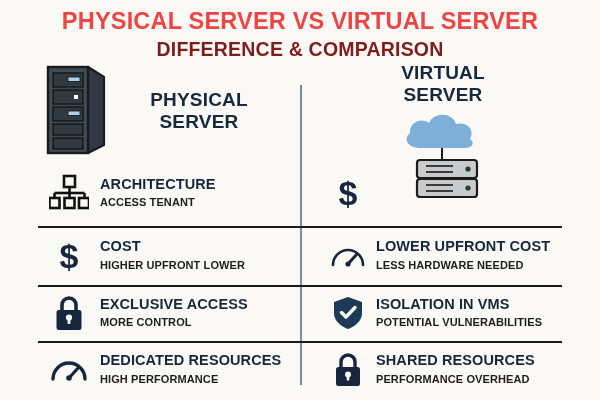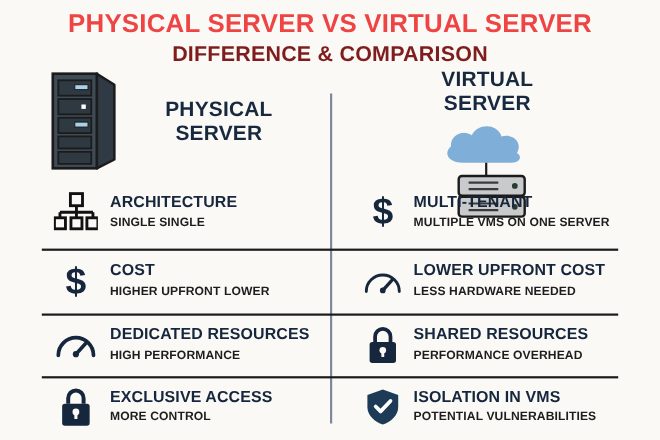--- a/index.html
+++ b/index.html
@@ -240,30 +240,26 @@
             <line x1="5.5" y1="19" x2="5.5" y2="24" stroke="#111111" stroke-width="2.6"></line>
             <line x1="20.5" y1="19" x2="20.5" y2="24" stroke="#111111" stroke-width="2.6"></line>
             <line x1="35.5" y1="19" x2="35.5" y2="24" stroke="#111111" stroke-width="2.6"></line>
             <rect x="0.5" y="24" width="10" height="10" fill="#faf9f6" stroke="#111111" stroke-width="2.6"></rect>
             <rect x="15.5" y="24" width="10" height="10" fill="#faf9f6" stroke="#111111" stroke-width="2.6"></rect>
             <rect x="30" y="24" width="10" height="10" fill="#faf9f6" stroke="#111111" stroke-width="2.6"></rect>
           </svg>
         </div>
         <div class="cell-text">
           <div class="cell-title">ARCHITECTURE</div>
-          <div class="cell-sub">SINGLE SINGLE</div>
+          <div class="cell-sub">ACCESS TENANT</div>
         </div>
       </div>
       <div class="cell cell-right">
         <div class="cell-icon">
           <span class="dollar">$</span>
-        </div>
-        <div class="cell-text">
-          <div class="cell-title">MULTI-TENANT</div>
-          <div class="cell-sub">MULTIPLE VMS ON ONE SERVER</div>
         </div>
       </div>
     </div>
   </div>
 
   <div class="cmp-row row-2">
     <div class="hr"></div>
     <div class="row-inner">
       <div class="cell cell-left">
         <div class="cell-icon">
@@ -278,20 +274,52 @@
         <div class="cell-icon">
           <svg width="36" height="32" viewBox="0 0 36 32">
             <path d="M3 25 A15 15 0 1 1 33 25" fill="none" stroke="#16263c" stroke-width="2.6" stroke-linecap="round"></path>
             <line x1="18" y1="24" x2="27" y2="14" stroke="#16263c" stroke-width="3" stroke-linecap="round"></line>
             <circle cx="18" cy="24" r="2.6" fill="#16263c"></circle>
           </svg>
         </div>
         <div class="cell-text">
           <div class="cell-title">LOWER UPFRONT COST</div>
           <div class="cell-sub">LESS HARDWARE NEEDED</div>
+        </div>
+      </div>
+    </div>
+  </div>
+
+  <div class="cmp-row row-4">
+    <div class="hr"></div>
+    <div class="row-inner">
+      <div class="cell cell-left">
+        <div class="cell-icon">
+          <svg width="32" height="38" viewBox="0 0 32 38">
+            <path d="M9 16 V11 a7 7 0 0 1 14 0 v5" fill="none" stroke="#16263c" stroke-width="3.6"></path>
+            <rect x="3.5" y="16" width="25" height="20" rx="2.5" fill="#16263c"></rect>
+            <circle cx="16" cy="23.5" r="3.1" fill="#faf9f6"></circle>
+            <rect x="14.6" y="23.5" width="2.8" height="6.4" fill="#faf9f6"></rect>
+          </svg>
+        </div>
+        <div class="cell-text">
+          <div class="cell-title">EXCLUSIVE ACCESS</div>
+          <div class="cell-sub">MORE CONTROL</div>
+        </div>
+      </div>
+      <div class="cell cell-right">
+        <div class="cell-icon">
+          <svg width="32" height="36" viewBox="0 0 32 36">
+            <path d="M16 2 L30 7 V18 C30 26 23 31.5 16 34 C9 31.5 2 26 2 18 V7 Z" fill="#1d3a56"></path>
+            <path d="M9.5 17.5 L14 22 L23 12.5" fill="none" stroke="#ffffff" stroke-width="3.4" stroke-linecap="round" stroke-linejoin="round"></path>
+          </svg>
+        </div>
+        <div class="cell-text">
+          <div class="cell-title">ISOLATION IN VMS</div>
+          <div class="cell-sub">POTENTIAL VULNERABILITIES</div>
         </div>
       </div>
     </div>
   </div>
 
   <div class="cmp-row row-3">
     <div class="hr"></div>
     <div class="row-inner">
       <div class="cell cell-left">
         <div class="cell-icon">
@@ -316,45 +344,13 @@
           </svg>
         </div>
         <div class="cell-text">
           <div class="cell-title">SHARED RESOURCES</div>
           <div class="cell-sub">PERFORMANCE OVERHEAD</div>
         </div>
       </div>
     </div>
   </div>
 
-  <div class="cmp-row row-4">
-    <div class="hr"></div>
-    <div class="row-inner">
-      <div class="cell cell-left">
-        <div class="cell-icon">
-          <svg width="32" height="38" viewBox="0 0 32 38">
-            <path d="M9 16 V11 a7 7 0 0 1 14 0 v5" fill="none" stroke="#16263c" stroke-width="3.6"></path>
-            <rect x="3.5" y="16" width="25" height="20" rx="2.5" fill="#16263c"></rect>
-            <circle cx="16" cy="23.5" r="3.1" fill="#faf9f6"></circle>
-            <rect x="14.6" y="23.5" width="2.8" height="6.4" fill="#faf9f6"></rect>
-          </svg>
-        </div>
-        <div class="cell-text">
-          <div class="cell-title">EXCLUSIVE ACCESS</div>
-          <div class="cell-sub">MORE CONTROL</div>
-        </div>
-      </div>
-      <div class="cell cell-right">
-        <div class="cell-icon">
-          <svg width="32" height="36" viewBox="0 0 32 36">
-            <path d="M16 2 L30 7 V18 C30 26 23 31.5 16 34 C9 31.5 2 26 2 18 V7 Z" fill="#1d3a56"></path>
-            <path d="M9.5 17.5 L14 22 L23 12.5" fill="none" stroke="#ffffff" stroke-width="3.4" stroke-linecap="round" stroke-linejoin="round"></path>
-          </svg>
-        </div>
-        <div class="cell-text">
-          <div class="cell-title">ISOLATION IN VMS</div>
-          <div class="cell-sub">POTENTIAL VULNERABILITIES</div>
-        </div>
-      </div>
-    </div>
-  </div>
-
 </div>
 
 </body></html>

